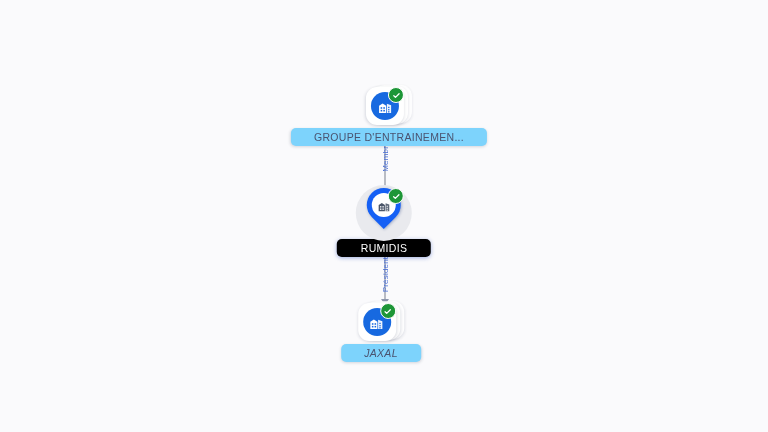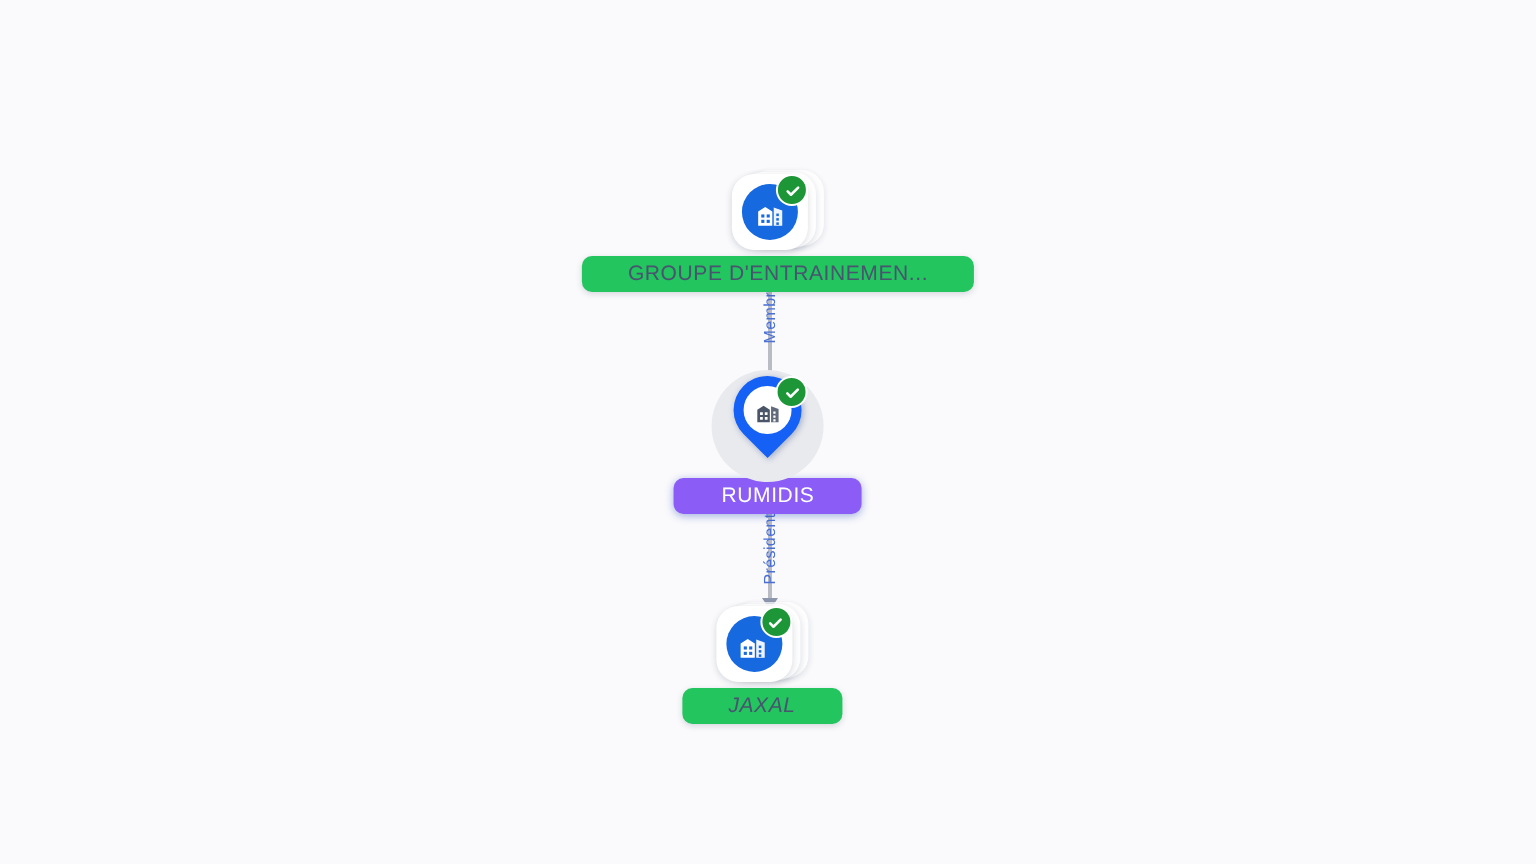--- a/index.html
+++ b/index.html
@@ -145,31 +145,31 @@
     border: 1.5px solid #ffffff;
     display: flex;
     align-items: center;
     justify-content: center;
     z-index: 5;
   }
 
   
   .node-label {
     margin-top: 3px;
-    background: #22c55e;
+    background: #7dd3fc;
     border-radius: 5px;
     padding: 3px 23px;
     font-size: 10.5px;
     color: #4a5370;
     letter-spacing: .3px;
     white-space: nowrap;
     box-shadow: 0 1px 3px rgba(40,50,80,.18);
   }
   .node-label.selected {
-    background: #8b5cf6;
+    background: #000000;
     color: #ffffff;
     font-size: 10.5px;
     padding: 3px 24px;
     border-radius: 5px;
     box-shadow: 0 1px 4px rgba(20,60,180,.4);
   }
 </style>
 </head>
 <body>
 

